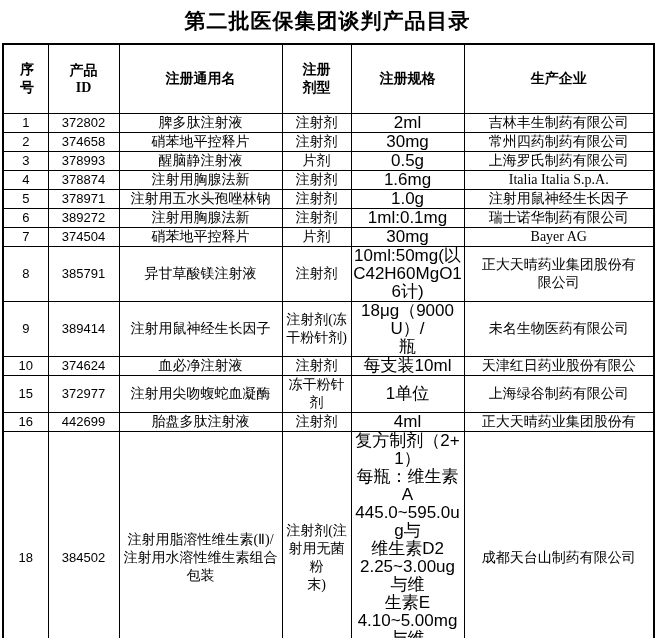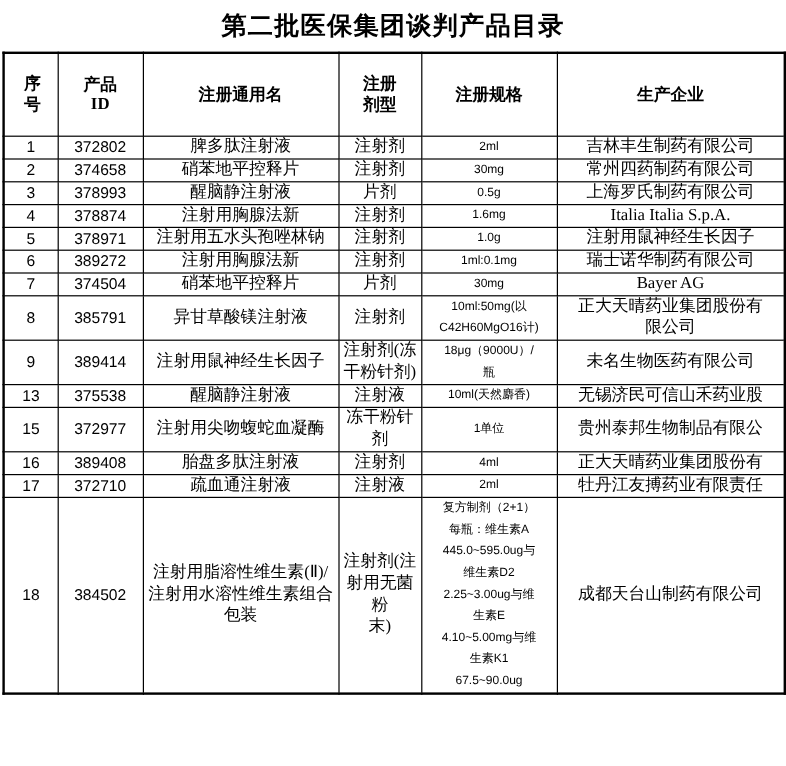--- a/index.html
+++ b/index.html
@@ -51,21 +51,21 @@
   }
   td.c-no, td.c-id {
     font-family: "Liberation Sans", sans-serif;
     font-size: 13px;
   }
   td.c-name, td.c-form, td.c-maker {
     font-family: Liberation Serif, serif;
   }
   td.c-spec {
     font-family: "Liberation Sans", sans-serif;
-    font-size: 10px;
+    font-size: 17px;
     word-break: break-all;
   }
 </style>
 </head>
 <body>
 
 <div class="title">第二批医保集团谈判产品目录</div>
 
 <table class="catalog">
   <colgroup>
@@ -157,50 +157,42 @@
         <td class="c-no">9</td>
         <td class="c-id">389414</td>
         <td class="c-name">注射用鼠神经生长因子</td>
         <td class="c-form">注射剂(冻
 干粉针剂)</td>
         <td class="c-spec">18μg（9000U）/
 瓶</td>
         <td class="c-maker">未名生物医药有限公司</td>
       </tr>
       <tr>
-        <td class="c-no">13</td>
-        <td class="c-id">375538</td>
-        <td class="c-name">醒脑静注射液</td>
-        <td class="c-form">注射液</td>
-        <td class="c-spec">10ml(天然麝香)</td>
-        <td class="c-maker">无锡济民可信山禾药业股</td>
+        <td class="c-no">10</td>
+        <td class="c-id">374624</td>
+        <td class="c-name">血必净注射液</td>
+        <td class="c-form">注射剂</td>
+        <td class="c-spec">每支装10ml</td>
+        <td class="c-maker">天津红日药业股份有限公</td>
       </tr>
       <tr>
         <td class="c-no">15</td>
         <td class="c-id">372977</td>
         <td class="c-name">注射用尖吻蝮蛇血凝酶</td>
         <td class="c-form">冻干粉针剂</td>
         <td class="c-spec">1单位</td>
-        <td class="c-maker">贵州泰邦生物制品有限公</td>
+        <td class="c-maker">上海绿谷制药有限公司</td>
       </tr>
       <tr>
         <td class="c-no">16</td>
-        <td class="c-id">389408</td>
+        <td class="c-id">442699</td>
         <td class="c-name">胎盘多肽注射液</td>
         <td class="c-form">注射剂</td>
         <td class="c-spec">4ml</td>
         <td class="c-maker">正大天晴药业集团股份有</td>
-      </tr>
-      <tr>
-        <td class="c-no">17</td>
-        <td class="c-id">372710</td>
-        <td class="c-name">疏血通注射液</td>
-        <td class="c-form">注射液</td>
-        <td class="c-spec">2ml</td>
-        <td class="c-maker">牡丹江友搏药业有限责任</td>
       </tr>
       <tr>
         <td class="c-no">18</td>
         <td class="c-id">384502</td>
         <td class="c-name">注射用脂溶性维生素(Ⅱ)/
 注射用水溶性维生素组合
 包装</td>
         <td class="c-form">注射剂(注
 射用无菌粉
 末)</td>

